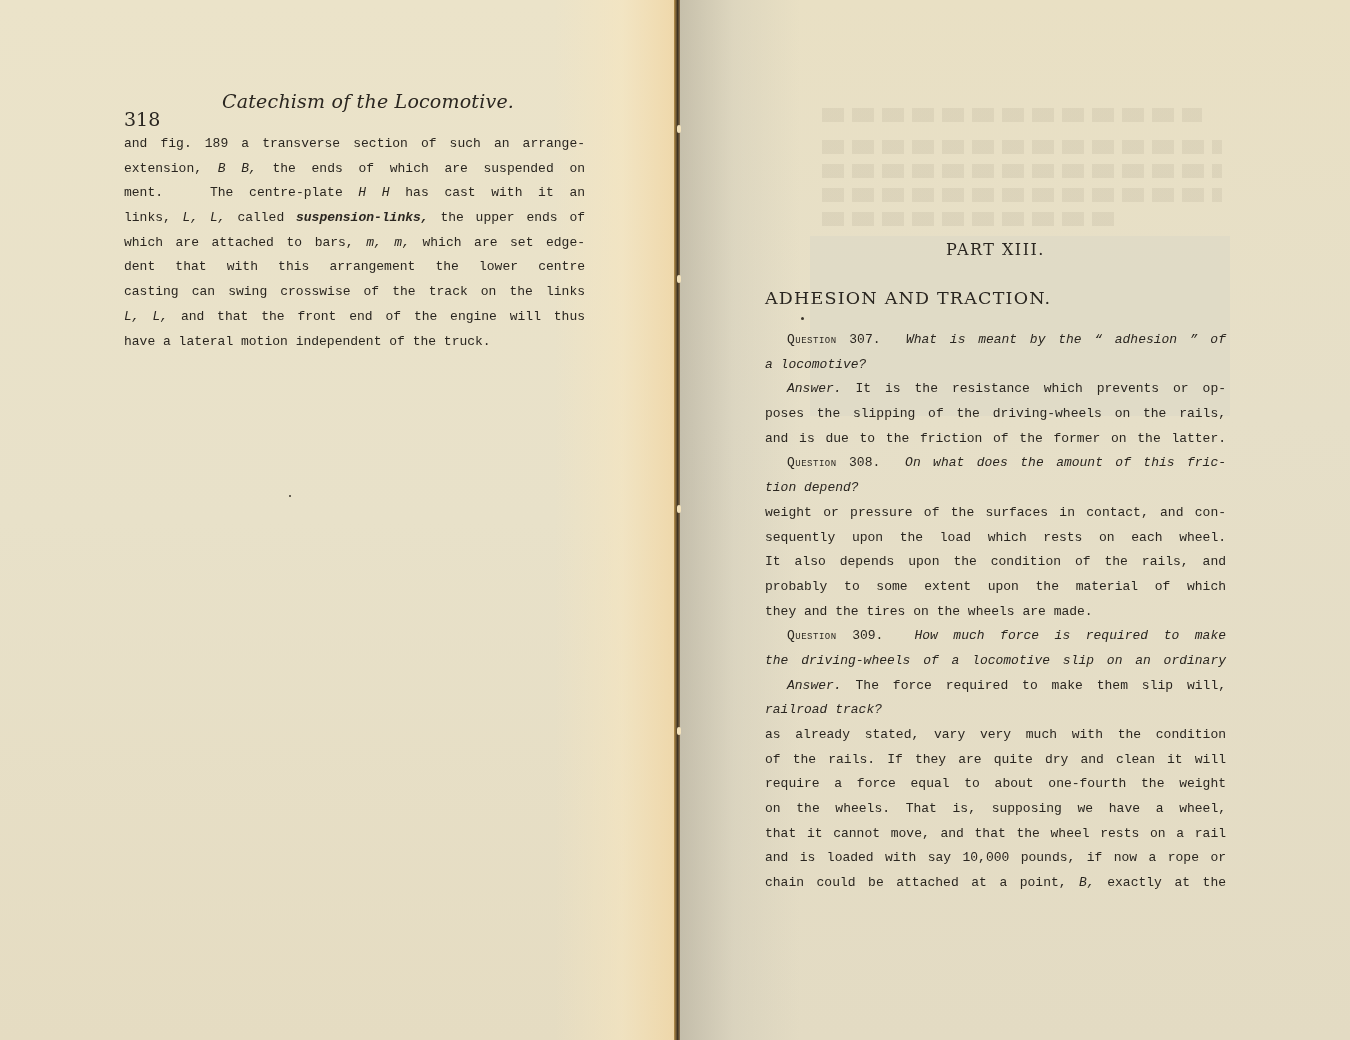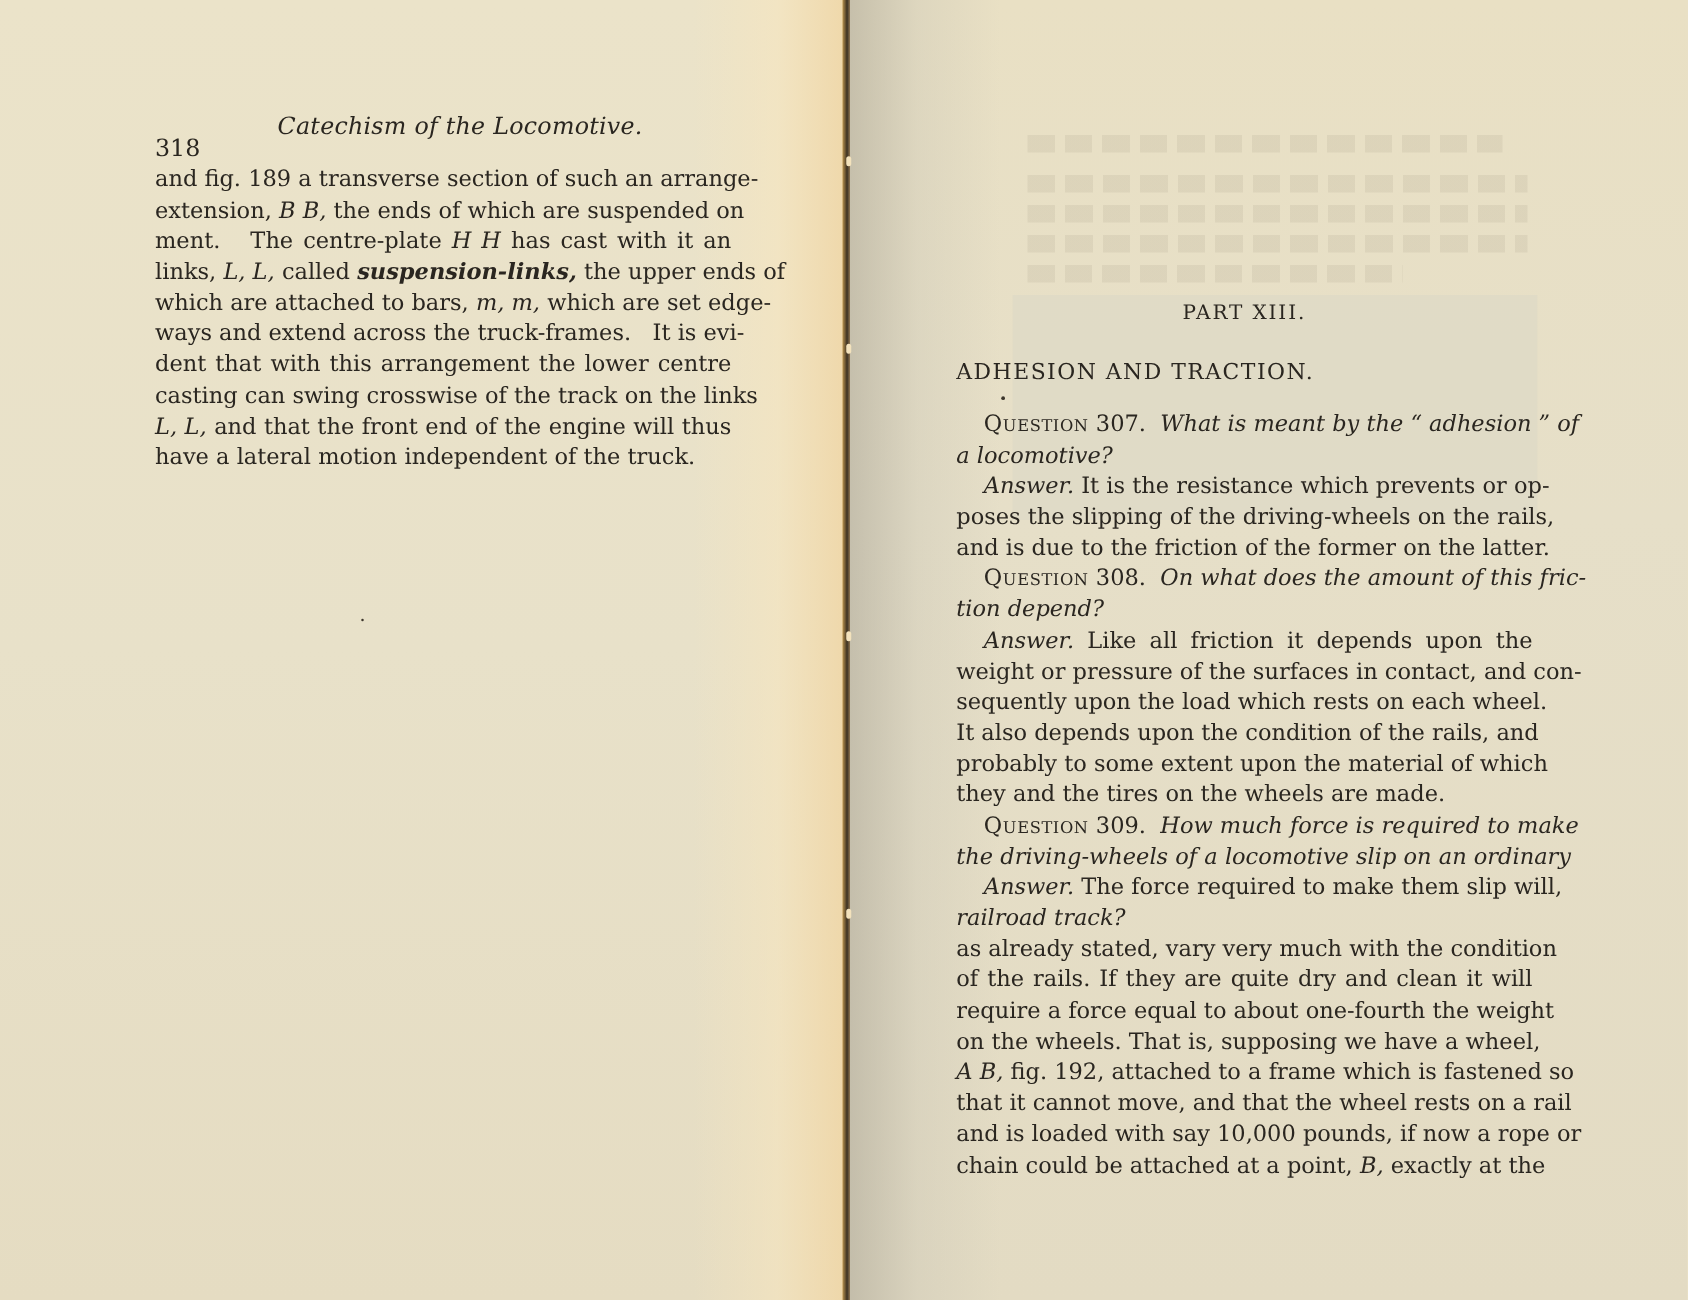--- a/index.html
+++ b/index.html
@@ -34,22 +34,23 @@
     position:absolute; left:124px; top:88px; width:460px; height:30px;
     font-size:19px;
   }
   .running-head .pno { position:absolute; left:0; top:20px; }
   .running-head .title { position:absolute; left:98px; top:2px; font-style:italic; letter-spacing:0.2px; }
   .ghost-line {
     position:absolute; left:822px; height:14px; width:400px;
     background:repeating-linear-gradient(90deg, rgba(120,110,90,0.10) 0 22px, rgba(0,0,0,0) 22px 30px);
   }
   .text-col {
-    position:absolute; font-size:18px; line-height:24.7px;
+    position:absolute; font-size:13px; line-height:24.7px;
     text-align:justify;
+    font-family:Liberation Mono, monospace;
   }
   .text-col .ln { display:block; text-align-last:justify; white-space:nowrap; height:24.7px; }
   .text-col .ln.last { text-align-last:left; }
   .text-col .ln.ind { padding-left:22px; }
   .left-col { left:124px; top:132px; width:461px; }
   .right-col { left:765px; top:328px; width:461px; }
   .part-title {
     position:absolute; left:765px; top:240px; width:461px; text-align:center;
     font-size:16px; letter-spacing:1.5px;
   }
@@ -85,56 +86,53 @@
     <span class="pno">318</span>
     <span class="title">Catechism of the Locomotive.</span>
   </div>
 
   <div class="text-col left-col">
     <span class="ln">and fig. 189 a transverse section of such an arrange-</span>
     <span class="ln">extension, <i>B B,</i> the ends of which are suspended on</span>
     <span class="ln">ment.&nbsp;&nbsp; The centre-plate <i>H H</i> has cast with it an</span>
     <span class="ln">links, <i>L, L,</i> called <b><i>suspension-links,</i></b> the upper ends of</span>
     <span class="ln">which are attached to bars, <i>m, m,</i> which are set edge-</span>
-    <span class="ln">ways and extend across the truck-frames.&nbsp;&nbsp; It is evi-</span>
     <span class="ln">dent that with this arrangement the lower centre</span>
     <span class="ln">casting can swing crosswise of the track on the links</span>
     <span class="ln"><i>L, L,</i> and that the front end of the engine will thus</span>
     <span class="ln last">have a lateral motion independent of the truck.</span>
   </div>
 
   <div class="part-title">PART XIII.</div>
   <div class="part-sub">ADHESION AND TRACTION.</div>
 
   <div class="text-col right-col">
 
     <span class="ln ind"><span class="sc">Question</span> <span>307.</span>&nbsp; <i>What is meant by the “ adhesion ” of</i></span>
     <span class="ln last"><i>a locomotive?</i></span>
     <span class="ln ind"><i>Answer.</i> <span>It is the resistance which prevents or op-</span></span>
     <span class="ln">poses the slipping of the driving-wheels on the rails,</span>
     <span class="ln">and is due to the friction of the former on the latter.</span>
 
     <span class="ln ind"><span class="sc">Question</span> <span>308.</span>&nbsp; <i>On what does the amount of this fric-</i></span>
     <span class="ln last"><i>tion depend?</i></span>
-    <span class="ln ind"><i>Answer.</i> <span>Like all friction it depends upon the</span></span>
     <span class="ln">weight or pressure of the surfaces in contact, and con-</span>
     <span class="ln">sequently upon the load which rests on each wheel.</span>
     <span class="ln">It also depends upon the condition of the rails, and</span>
     <span class="ln">probably to some extent upon the material of which</span>
     <span class="ln last">they and the tires on the wheels are made.</span>
 
     <span class="ln ind"><span class="sc">Question</span> <span>309.</span>&nbsp; <i>How much force is required to make</i></span>
     <span class="ln"><i>the driving-wheels of a locomotive slip on an ordinary</i></span>
     <span class="ln ind"><i>Answer.</i> <span>The force required to make them slip will,</span></span>
     <span class="ln last"><i>railroad track?</i></span>
     <span class="ln">as already stated, vary very much with the condition</span>
     <span class="ln">of the rails.   If they are quite dry and clean it will</span>
     <span class="ln">require a force equal to about one-fourth the weight</span>
     <span class="ln">on the wheels.   That is, supposing we have a wheel,</span>
-    <span class="ln"><i>A B,</i><span> fig. 192, attached to a frame which is fastened so</span></span>
     <span class="ln">that it cannot move, and that the wheel rests on a rail</span>
     <span class="ln">and is loaded with say 10,000 pounds, if now a rope or</span>
     <span class="ln"><span>chain could be attached at a point, </span><i>B,</i><span> exactly at the</span></span>
   </div>
 
   <div class="speck" style="left:801px;top:317px;"></div>
   <div class="speck" style="left:289px;top:495px;width:2px;height:2px;"></div>
 </div>
 
 </body></html>

